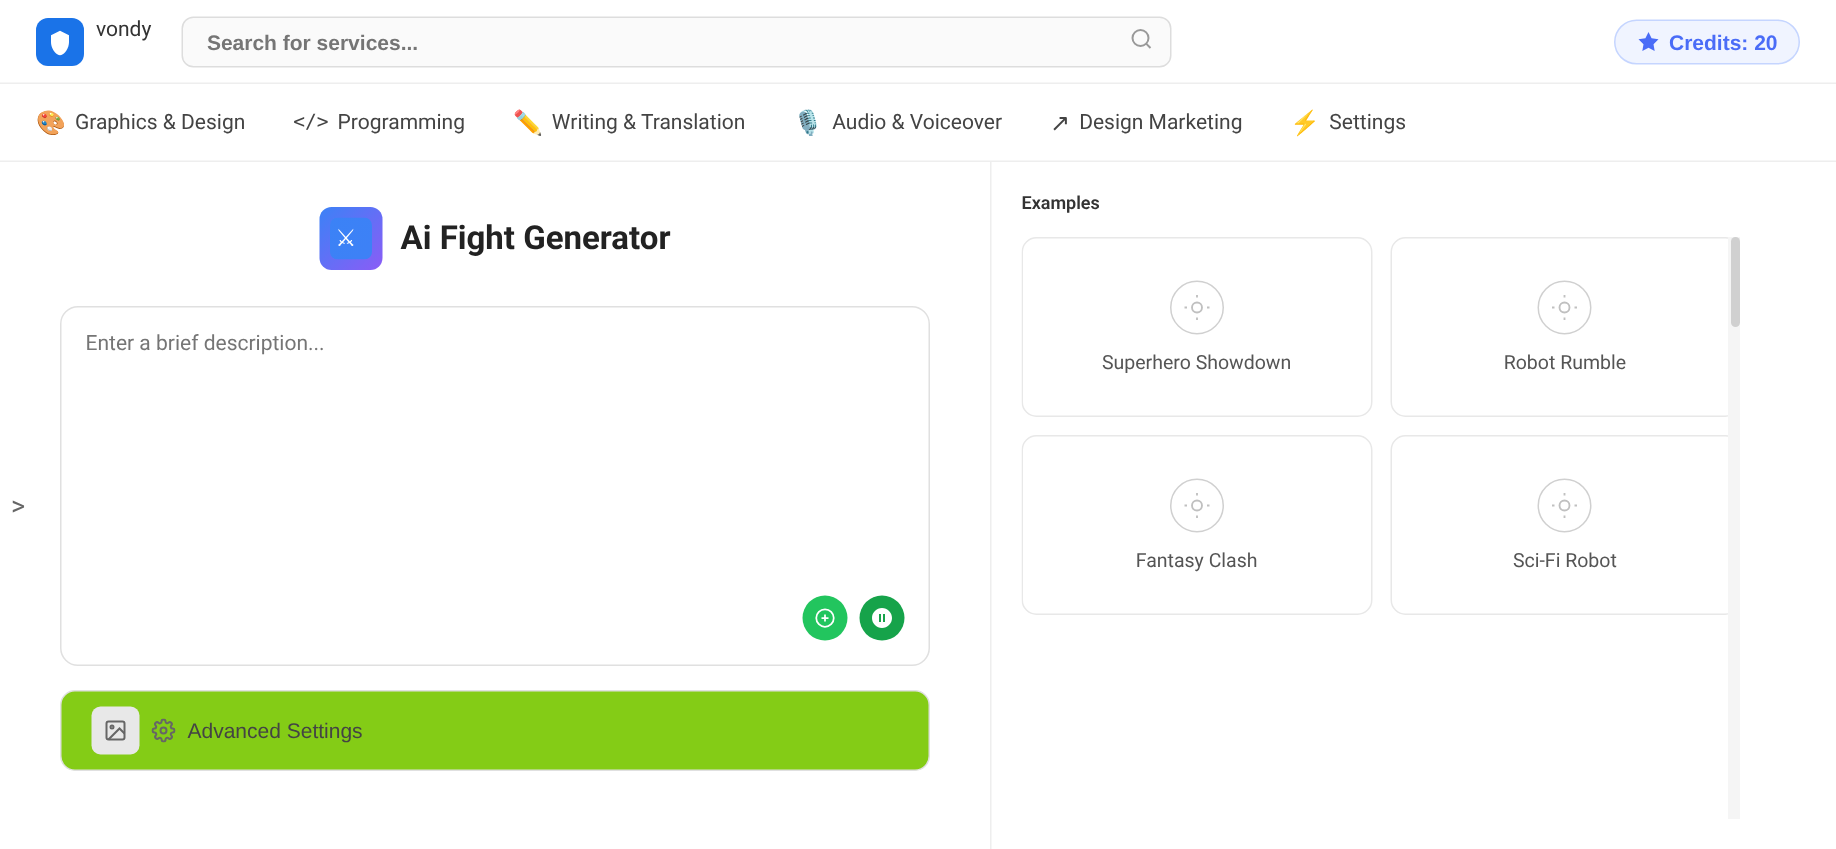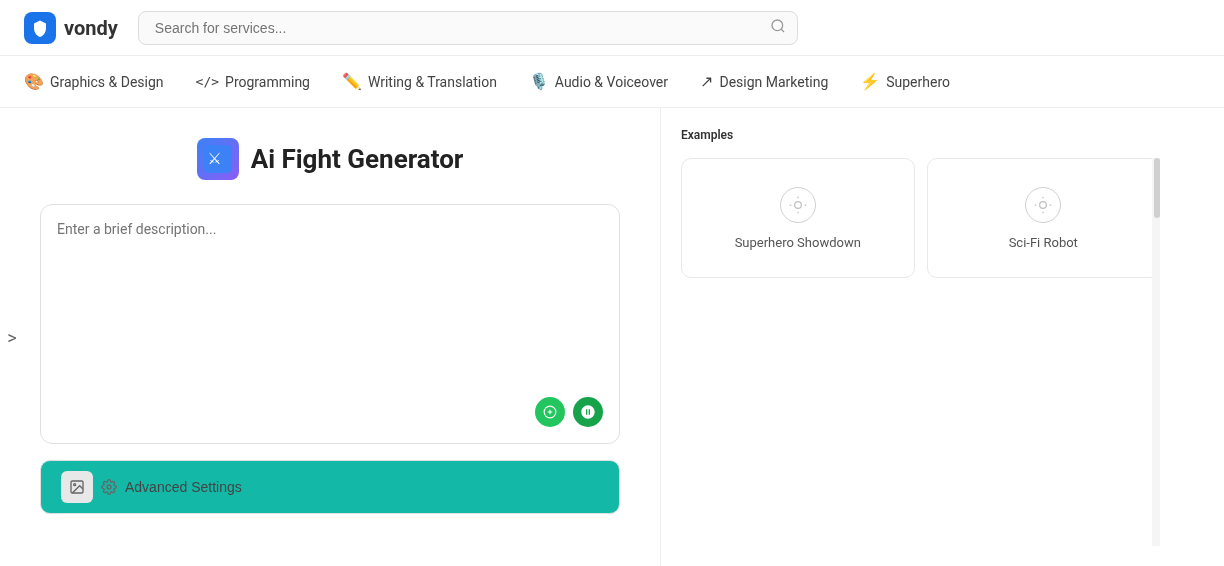--- a/index.html
+++ b/index.html
@@ -16,26 +16,26 @@
     .header {
       display: flex;
       align-items: center;
       padding: 0 24px;
       height: 56px;
       border-bottom: 1px solid #eee;
       gap: 20px;
     }
     .logo {
       display: flex;
-      align-items: center;
+      align-items: flex-start;
       gap: 8px;
       text-decoration: none;
       color: #333;
-      font-weight: 700;
-      font-size: 20px;
+      font-weight: 400;
+      font-size: 14px;
     }
     .logo-icon {
       width: 32px;
       height: 32px;
       background: #1a73e8;
       border-radius: 8px;
       display: flex;
       align-items: center;
       justify-content: center;
       color: white;
@@ -49,20 +49,21 @@
     }
     .search-bar input {
       width: 100%;
       padding: 8px 40px 8px 16px;
       border: 1px solid #ddd;
       border-radius: 8px;
       font-size: 14px;
       color: #999;
       outline: none;
       background: #fafafa;
+      font-weight: bold;
     }
     .search-icon-wrap {
       position: absolute;
       right: 12px;
       top: 50%;
       transform: translateY(-50%);
       color: #999;
     }
     .credits-btn {
       margin-left: auto;
@@ -145,21 +146,21 @@
       width: 42px;
       height: 42px;
       border-radius: 8px;
       background: linear-gradient(135deg, #3b82f6, #8b5cf6);
       display: flex;
       align-items: center;
       justify-content: center;
       font-size: 22px;
     }
     .page-title-text {
-      font-size: 26px;
+      font-size: 22px;
       font-weight: 700;
       color: #222;
     }
 
     .input-area {
       border: 1px solid #e0e0e0;
       border-radius: 12px;
       padding: 16px;
       min-height: 240px;
       display: flex;
@@ -194,21 +195,21 @@
       font-size: 16px;
       cursor: pointer;
     }
     .tool-icon-green { background: #22c55e; color: white; }
     .tool-icon-brand { background: #16a34a; color: white; }
 
     .advanced-btn {
       display: flex;
       align-items: center;
       gap: 8px;
-      background: #14b8a6;
+      background: #84cc16;
       border: 1px solid #e0e0e0;
       border-radius: 10px;
       padding: 10px 20px;
       font-size: 14px;
       font-weight: 500;
       color: #444;
       cursor: pointer;
       width: 100%;
     }
     .advanced-btn-icon {
@@ -311,20 +312,26 @@
   </a>
   <div class="search-bar">
     <input type="text" placeholder="Search for services..." style="">
     <div class="search-icon-wrap">
       <svg width="16" height="16" viewBox="0 0 24 24" fill="none" stroke="currentColor" stroke-width="2">
         <circle cx="11" cy="11" r="8"></circle>
           <path d="m21 21-4.35-4.35"></path>
       </svg>
     </div>
   </div>
+  <button class="credits-btn">
+    <svg width="16" height="16" viewBox="0 0 24 24" fill="#4a6cf7">
+      <path d="M12 2l3.09 6.26L22 9.27l-5 4.87 1.18 6.88L12 17.77l-6.18 3.25L7 14.14 2 9.27l6.91-1.01L12 2z"></path>
+    </svg>
+    <span>Credits: 20</span>
+  </button>
 </div>
 
 <nav class="nav">
   <div class="nav-item">
     <span class="nav-icon">🎨</span>
     <span>Graphics &amp; Design</span>
   </div>
   <div class="nav-item">
     <span class="nav-icon" style="font-family:monospace;font-size:13px;">&lt;/&gt;</span>
     <span>Programming</span>
@@ -336,21 +343,21 @@
   <div class="nav-item">
     <span class="nav-icon">🎙️</span>
     <span>Audio &amp; Voiceover</span>
   </div>
   <div class="nav-item">
     <span class="nav-icon">↗</span>
     <span>Design Marketing</span>
   </div>
   <div class="nav-item">
     <span class="nav-icon">⚡</span>
-    <span>Superhero</span>
+    <span>Settings</span>
   </div>
 </nav>
 
 <div class="main">
 
   <div class="sidebar-arrow">
     <span>&gt;</span>
   </div>
 
   <div class="left-panel">
@@ -413,21 +420,39 @@
         <div class="example-card">
           <div class="example-icon">
             <svg width="20" height="20" viewBox="0 0 24 24" fill="none" stroke="#c0c0c0" stroke-width="1.5">
               <circle cx="12" cy="12" r="4"></circle>
               <path d="M12 2v2M12 20v2M2 12h2M20 12h2"></path>
             </svg>
           </div>
           <span class="example-label">Superhero Showdown</span>
         </div>
 
-
+        <div class="example-card">
+          <div class="example-icon">
+            <svg width="20" height="20" viewBox="0 0 24 24" fill="none" stroke="#c0c0c0" stroke-width="1.5">
+              <circle cx="12" cy="12" r="4"></circle>
+              <path d="M12 2v2M12 20v2M2 12h2M20 12h2"></path>
+            </svg>
+          </div>
+          <span class="example-label">Robot Rumble</span>
+        </div>
+
+        <div class="example-card">
+          <div class="example-icon">
+            <svg width="20" height="20" viewBox="0 0 24 24" fill="none" stroke="#c0c0c0" stroke-width="1.5">
+              <circle cx="12" cy="12" r="4"></circle>
+              <path d="M12 2v2M12 20v2M2 12h2M20 12h2"></path>
+            </svg>
+          </div>
+          <span class="example-label">Fantasy Clash</span>
+        </div>
 
         <div class="example-card">
           <div class="example-icon">
             <svg width="20" height="20" viewBox="0 0 24 24" fill="none" stroke="#c0c0c0" stroke-width="1.5">
               <circle cx="12" cy="12" r="4"></circle>
               <path d="M12 2v2M12 20v2M2 12h2M20 12h2"></path>
             </svg>
           </div>
           <span class="example-label">Sci-Fi Robot</span>
         </div>

